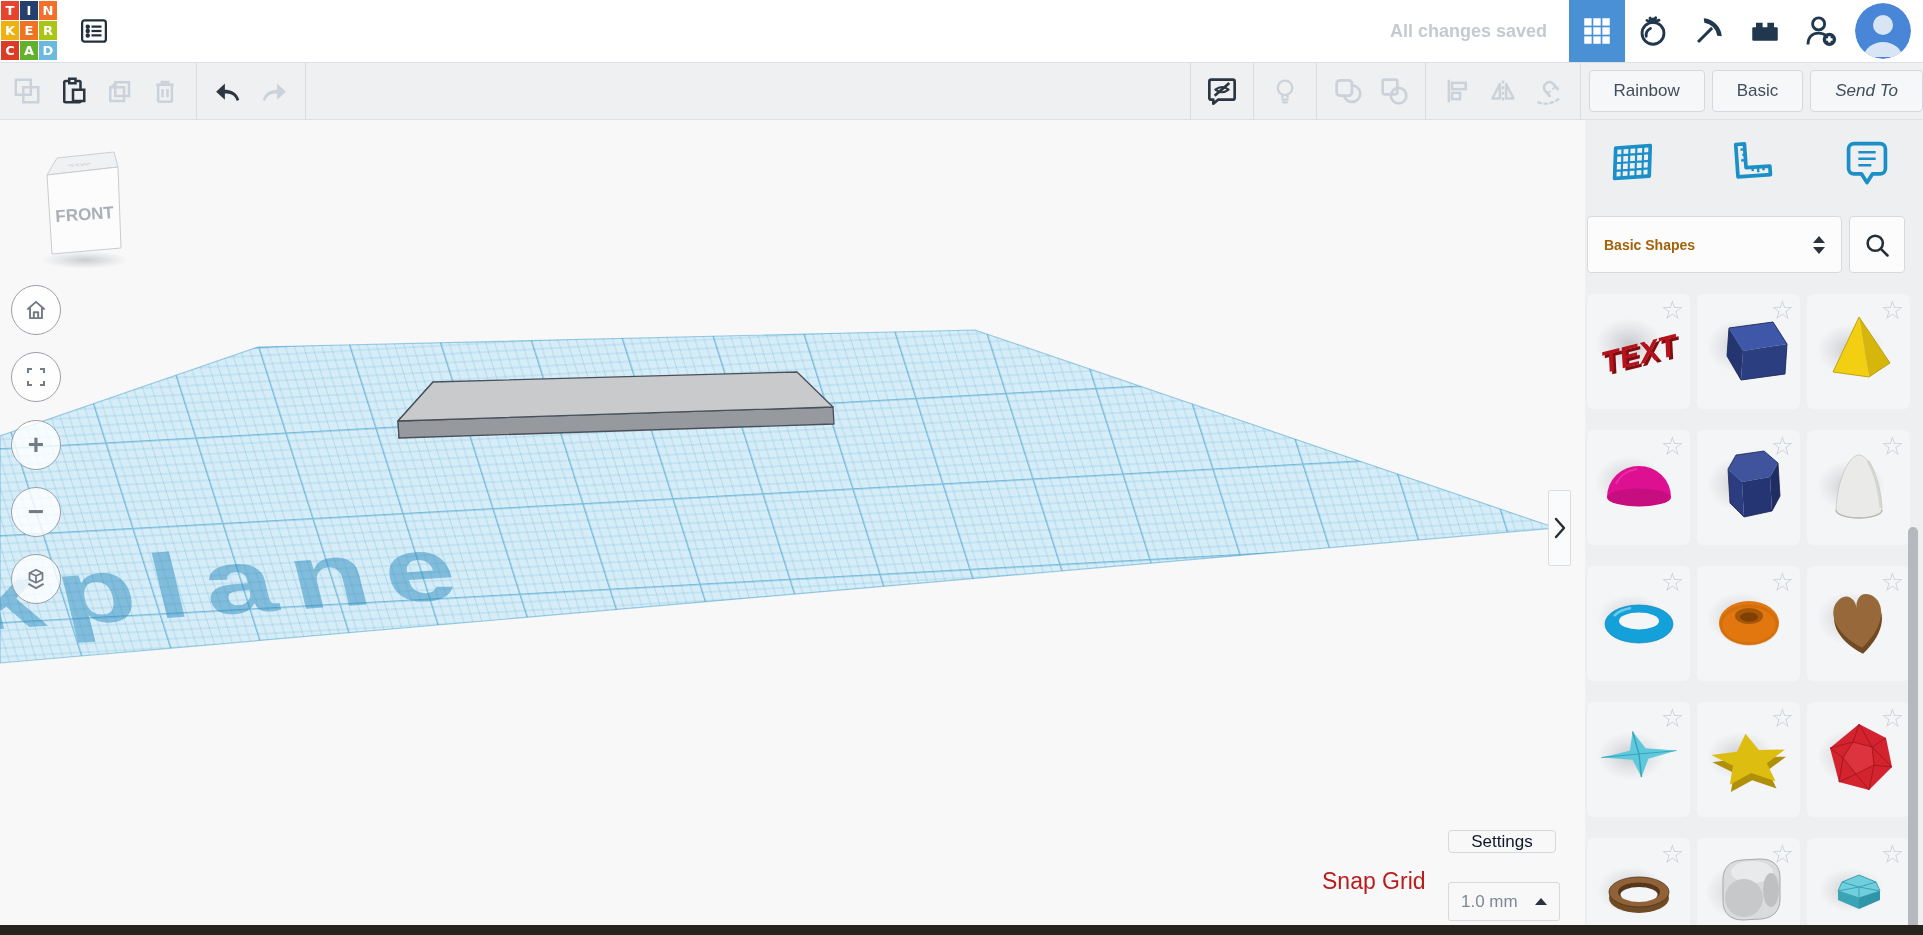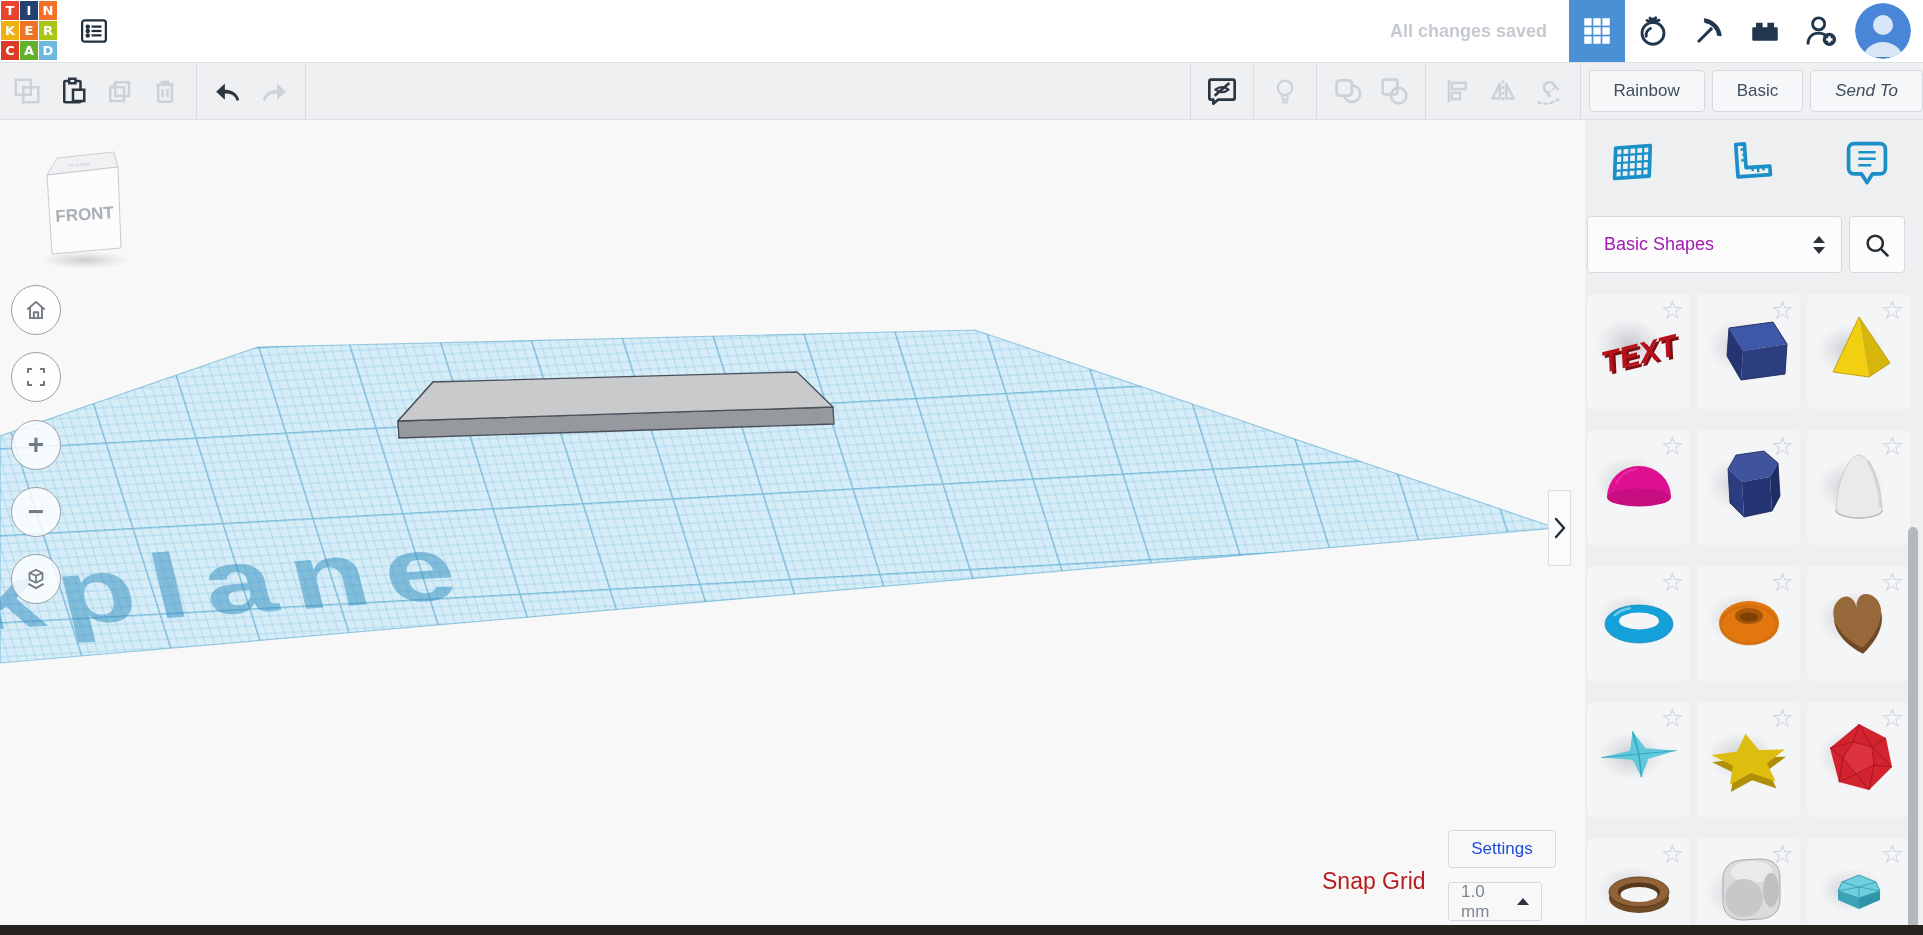--- a/index.html
+++ b/index.html
@@ -47,39 +47,39 @@
   .canvas{flex:1;position:relative;background:#f8f8f9;overflow:hidden;}
   .scene{position:absolute;left:0;top:0;width:100%;height:100%;}
 
   .nav-btn{position:absolute;left:11px;width:50px;height:50px;border-radius:50%;
     border:1px solid #9aa0a7;background:rgba(255,255,255,0.8);color:#737b84;
     display:flex;align-items:center;justify-content:center;cursor:pointer;
     font-size:28px;font-weight:bold;}
   .collapse-tab{position:absolute;left:1548px;top:370px;width:23px;height:76px;
     background:#fafbfc;border:1px solid #d9dce1;border-radius:2px;display:flex;
     align-items:center;justify-content:center;color:#232c35;cursor:pointer;}
-  .settings-btn{position:absolute;left:1448px;top:710px;width:108px;height:38px;
-    border:1px solid #d5d9de;border-radius:4px;background:#f8f8f9;color:#1d4ed8;
+  .settings-btn{position:absolute;left:1448px;top:710px;width:108px;height:23px;
+    border:1px solid #d5d9de;border-radius:4px;background:#f8f8f9;color:#0f172a;
     font-size:17px;cursor:pointer;font-family:"Liberation Sans",sans-serif;}
   .snap-label{position:absolute;left:1322px;top:748px;font-size:23px;color:#b91c1c;}
-  .snap-select{position:absolute;left:1448px;top:762px;width:94px;height:39px;
+  .snap-select{position:absolute;left:1448px;top:762px;width:112px;height:39px;
     border:1px solid #d5d9de;border-radius:3px;background:#f8f8f9;color:#7e8894;
     font-size:17px;display:flex;align-items:center;padding:0 12px;cursor:pointer;}
   .snap-select .tri{margin-left:auto;width:0;height:0;border-left:6px solid transparent;
     border-right:6px solid transparent;border-bottom:7px solid #2b333c;}
 
   
   .panel{width:338px;flex:0 0 338px;background:#edeff1;position:relative;overflow:hidden;}
   .panel-tools{display:flex;justify-content:space-between;padding:14px 28px 0 20px;}
   .ptool{width:56px;height:56px;border:none;background:none;color:#1b8fc7;
     display:flex;align-items:center;justify-content:center;cursor:pointer;}
   .category-row{display:flex;gap:7px;padding:26px 18px 0 2px;}
   .cat-select{flex:1;height:57px;border:1px solid #d6dade;border-radius:4px;
     background:#fcfcfd;display:flex;align-items:center;padding:0 16px;cursor:pointer;}
-  .cat-select .lbl{font-size:18px;color:#a21caf;}
+  .cat-select .lbl{font-size:14px;color:#a16207;font-weight:bold;}
   .updown{margin-left:auto;display:flex;flex-direction:column;gap:4px;}
   .updown i{width:0;height:0;border-left:6px solid transparent;border-right:6px solid transparent;}
   .updown .u{border-bottom:7px solid #2b333c;}
   .updown .d{border-top:7px solid #2b333c;}
   .search-btn{width:56px;height:57px;border:1px solid #d6dade;border-radius:4px;
     background:#fcfcfd;color:#262e35;display:flex;align-items:center;justify-content:center;cursor:pointer;}
   .shape-grid{position:absolute;left:2px;top:174px;display:grid;
     grid-template-columns:repeat(3,103px);grid-auto-rows:115px;gap:21px 7px;}
   .shape-card{background:#f4f5f7;border-radius:6px;position:relative;cursor:pointer;}
   .fav-star{position:absolute;top:0px;right:6px;font-size:26px;color:#c9ced6;

